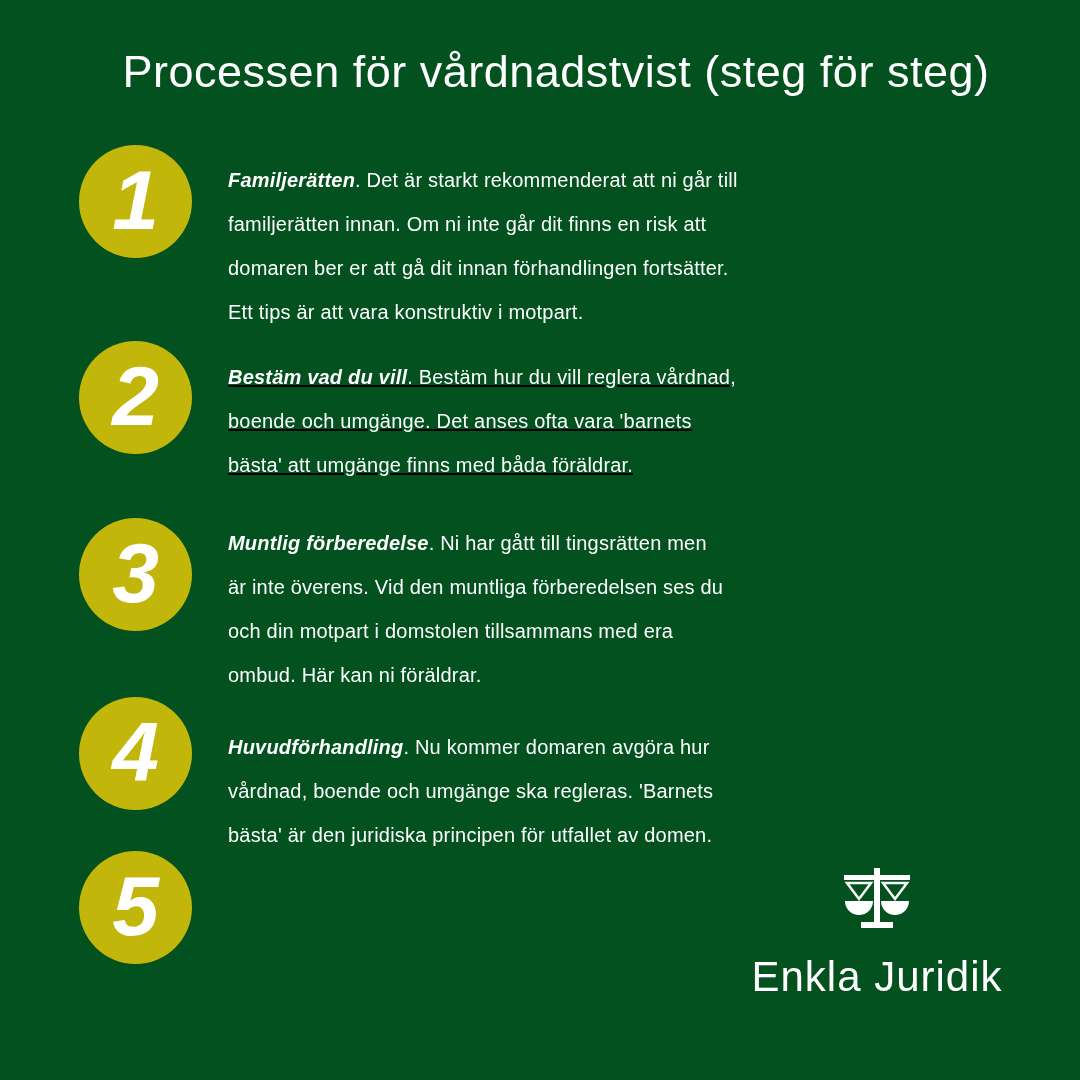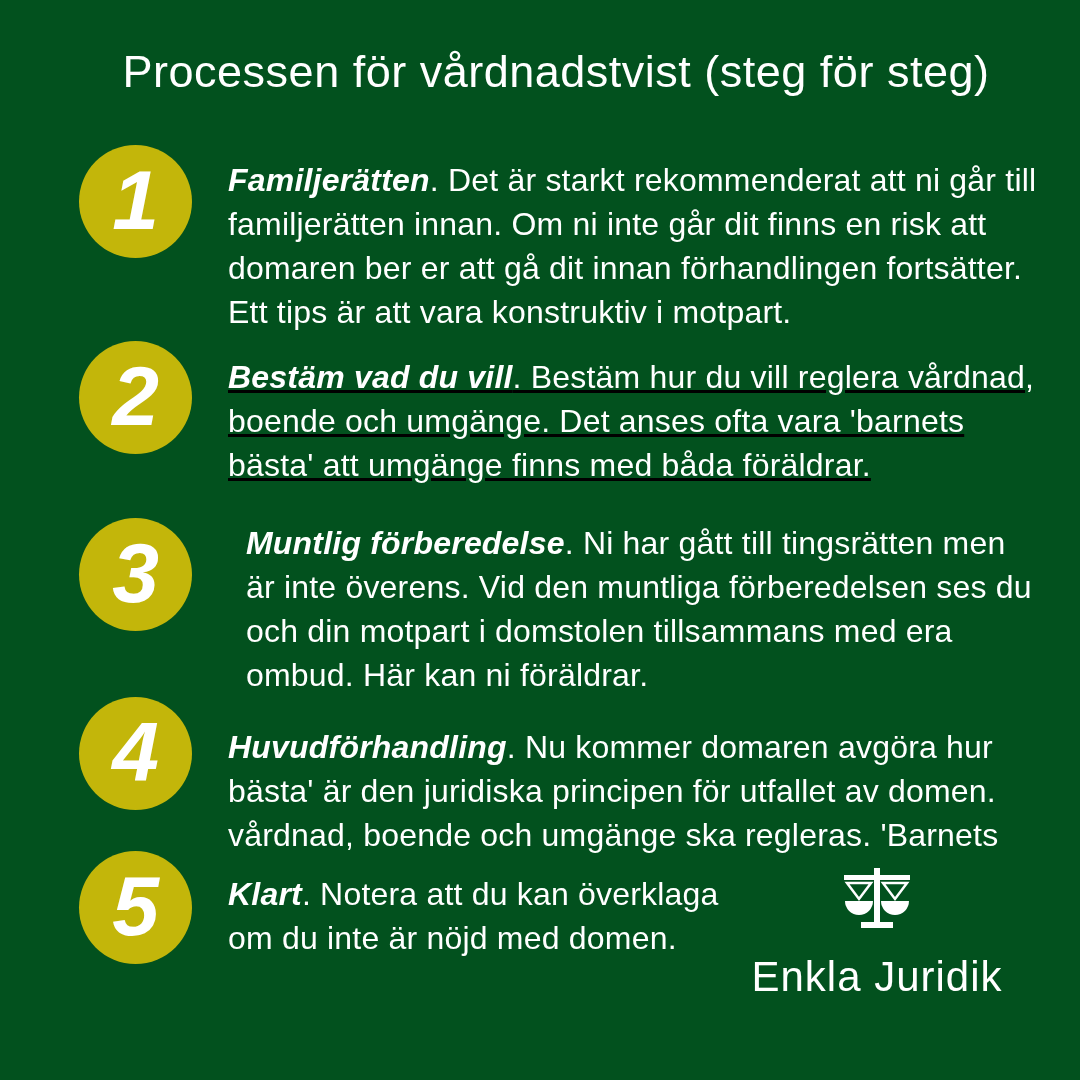--- a/index.html
+++ b/index.html
@@ -34,21 +34,21 @@
     height: 114px;
   }
   #steps .step:nth-of-type(1) { top: 145px; }
   #steps .step:nth-of-type(2) { top: 341px; }
   #steps .step:nth-of-type(3) { top: 518px; }
   #steps .step:nth-of-type(4) { top: 697px; }
   #steps .step:nth-of-type(5) { top: 851px; }
 
   #steps .step:nth-of-type(1) .step-text { top: 13px; }
   #steps .step:nth-of-type(2) .step-text { top: 14px; text-decoration: underline; }
-  #steps .step:nth-of-type(3) .step-text { top: 3px; margin-left: 18px;  }
+  #steps .step:nth-of-type(3) .step-text { top: 3px;  }
   #steps .step:nth-of-type(4) .step-text { top: 28px; }
   #steps .step:nth-of-type(5) .step-text { top: 21px; }
 
   .circle {
     position: absolute;
     left: 79px;
     top: 0;
     width: 113px;
     height: 113px;
     border-radius: 50%;
@@ -67,21 +67,21 @@
   }
 
   .step-text {
     position: absolute;
     left: 228px;
     width: 812px;
   }
   .line {
     white-space: nowrap;
     color: var(--fg);
-    font-size: 32px;
+    font-size: 20px;
     line-height: 44px;
     letter-spacing: 0.2px;
   }
   .lead {
     font-weight: 700;
     font-style: italic;
   }
 
   #logo {
     position: absolute;
@@ -143,33 +143,29 @@
         <div class="line">ombud. Här kan ni föräldrar.</div>
       </div>
   </div>
 
   <div class="step">
     <div class="circle">
       <span class="num">4</span>
     </div>
     <div class="step-text">
         <div class="line"><span class="lead">Huvudförhandling</span>. Nu kommer domaren avgöra hur</div>
+        <div class="line">vårdnad, boende och umgänge ska regleras. 'Barnets</div>
         <div class="line">bästa' är den juridiska principen för utfallet av domen.</div>
-        <div class="line">vårdnad, boende och umgänge ska regleras. 'Barnets</div>
       </div>
   </div>
 
   <div class="step">
     <div class="circle">
       <span class="num">5</span>
     </div>
-    <div class="step-text">
-        <div class="line"><span class="lead">Klart</span>. Notera att du kan överklaga</div>
-        <div class="line">om du inte är nöjd med domen.</div>
-      </div>
   </div>
 </div>
 
 <div id="logo">
   <svg class="scales" width="66" height="60" viewBox="0 0 66 60" xmlns="http://www.w3.org/2000/svg">
     <rect x="30" y="0" width="6" height="54" fill="#ffffff"></rect>
     <rect x="0" y="7" width="66" height="5" fill="#ffffff"></rect>
     <rect x="17" y="54" width="32" height="6" fill="#ffffff"></rect>
     <polygon points="3,15 27,15 15,31" fill="none" stroke="#ffffff" stroke-width="2.5"></polygon>
     <path d="M 1 33 A 14 14 0 0 0 29 33 Z" fill="#ffffff"></path>

